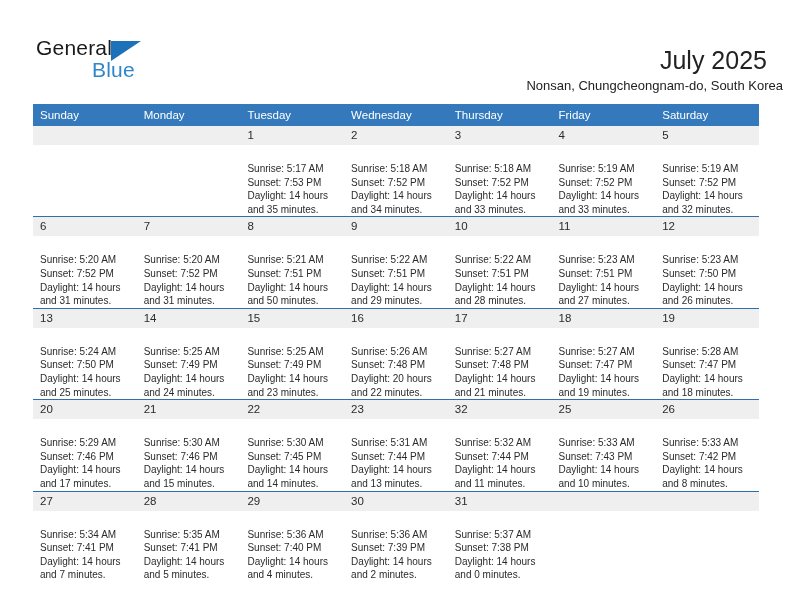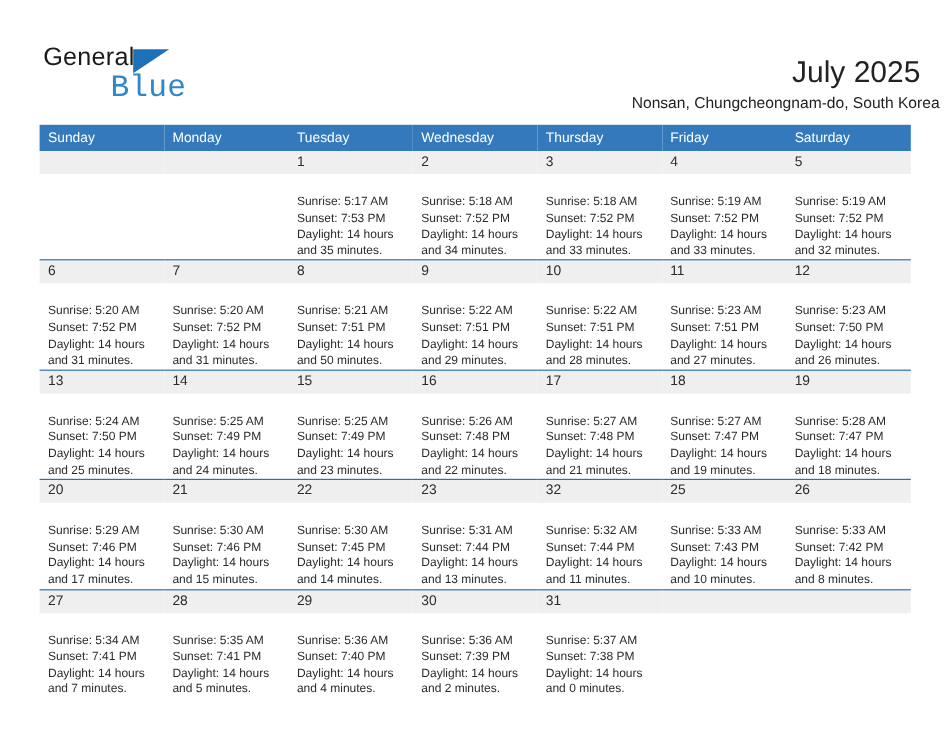--- a/index.html
+++ b/index.html
@@ -52,24 +52,24 @@
     top: 5px;
     width: 0;
     height: 0;
     border-left: 30px solid #1d71b8;
     border-bottom: 20px solid transparent;
   }
   .logo-blue {
     position: absolute;
     left: 56px;
     top: 22px;
-    font-size: 26px;
+    font-size: 21px;
     letter-spacing: 0.2px;
     color: #2f86c8;
-    font-family: Liberation Mono, monospace;
+    font-family: Liberation Sans, sans-serif;
   }
   .title {
     position: absolute;
     right: 36px;
     top: 34px;
     font-size: 25px;
     color: #222222;
     text-align: right;
     white-space: nowrap;
     font-family: "Liberation Sans", sans-serif;
@@ -300,21 +300,21 @@
               <div>Sunrise: 5:25 AM</div>
               <div>Sunset: 7:49 PM</div>
               <div class="wrap">Daylight: 14 hours and 23 minutes.</div>
             </div>
           </td>
           <td>
             <div class="daynum">16</div>
             <div class="details">
               <div>Sunrise: 5:26 AM</div>
               <div>Sunset: 7:48 PM</div>
-              <div class="wrap">Daylight: 14 hours and 22 minutes.</div>
+              <div class="wrap">Daylight: 20 hours and 22 minutes.</div>
             </div>
           </td>
           <td>
             <div class="daynum">17</div>
             <div class="details">
               <div>Sunrise: 5:27 AM</div>
               <div>Sunset: 7:48 PM</div>
               <div class="wrap">Daylight: 14 hours and 21 minutes.</div>
             </div>
           </td>

